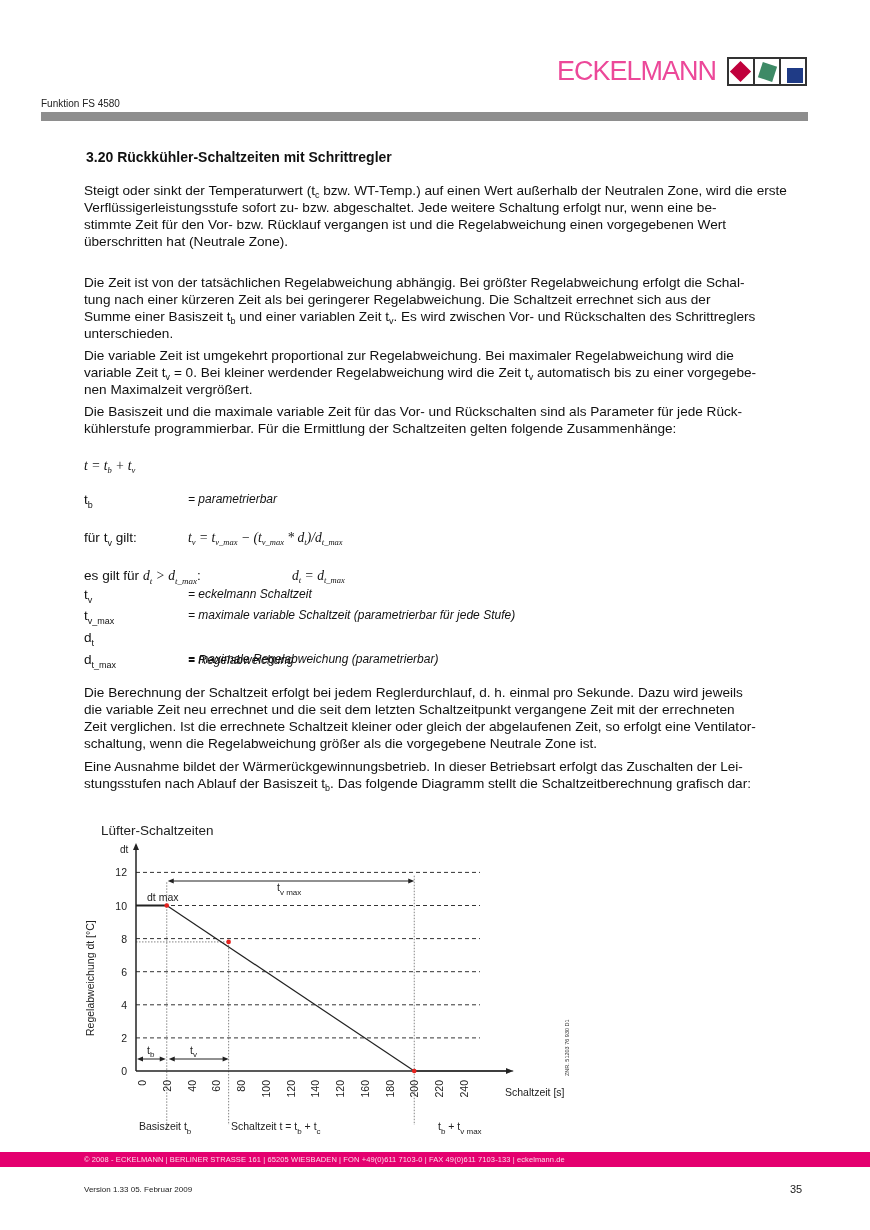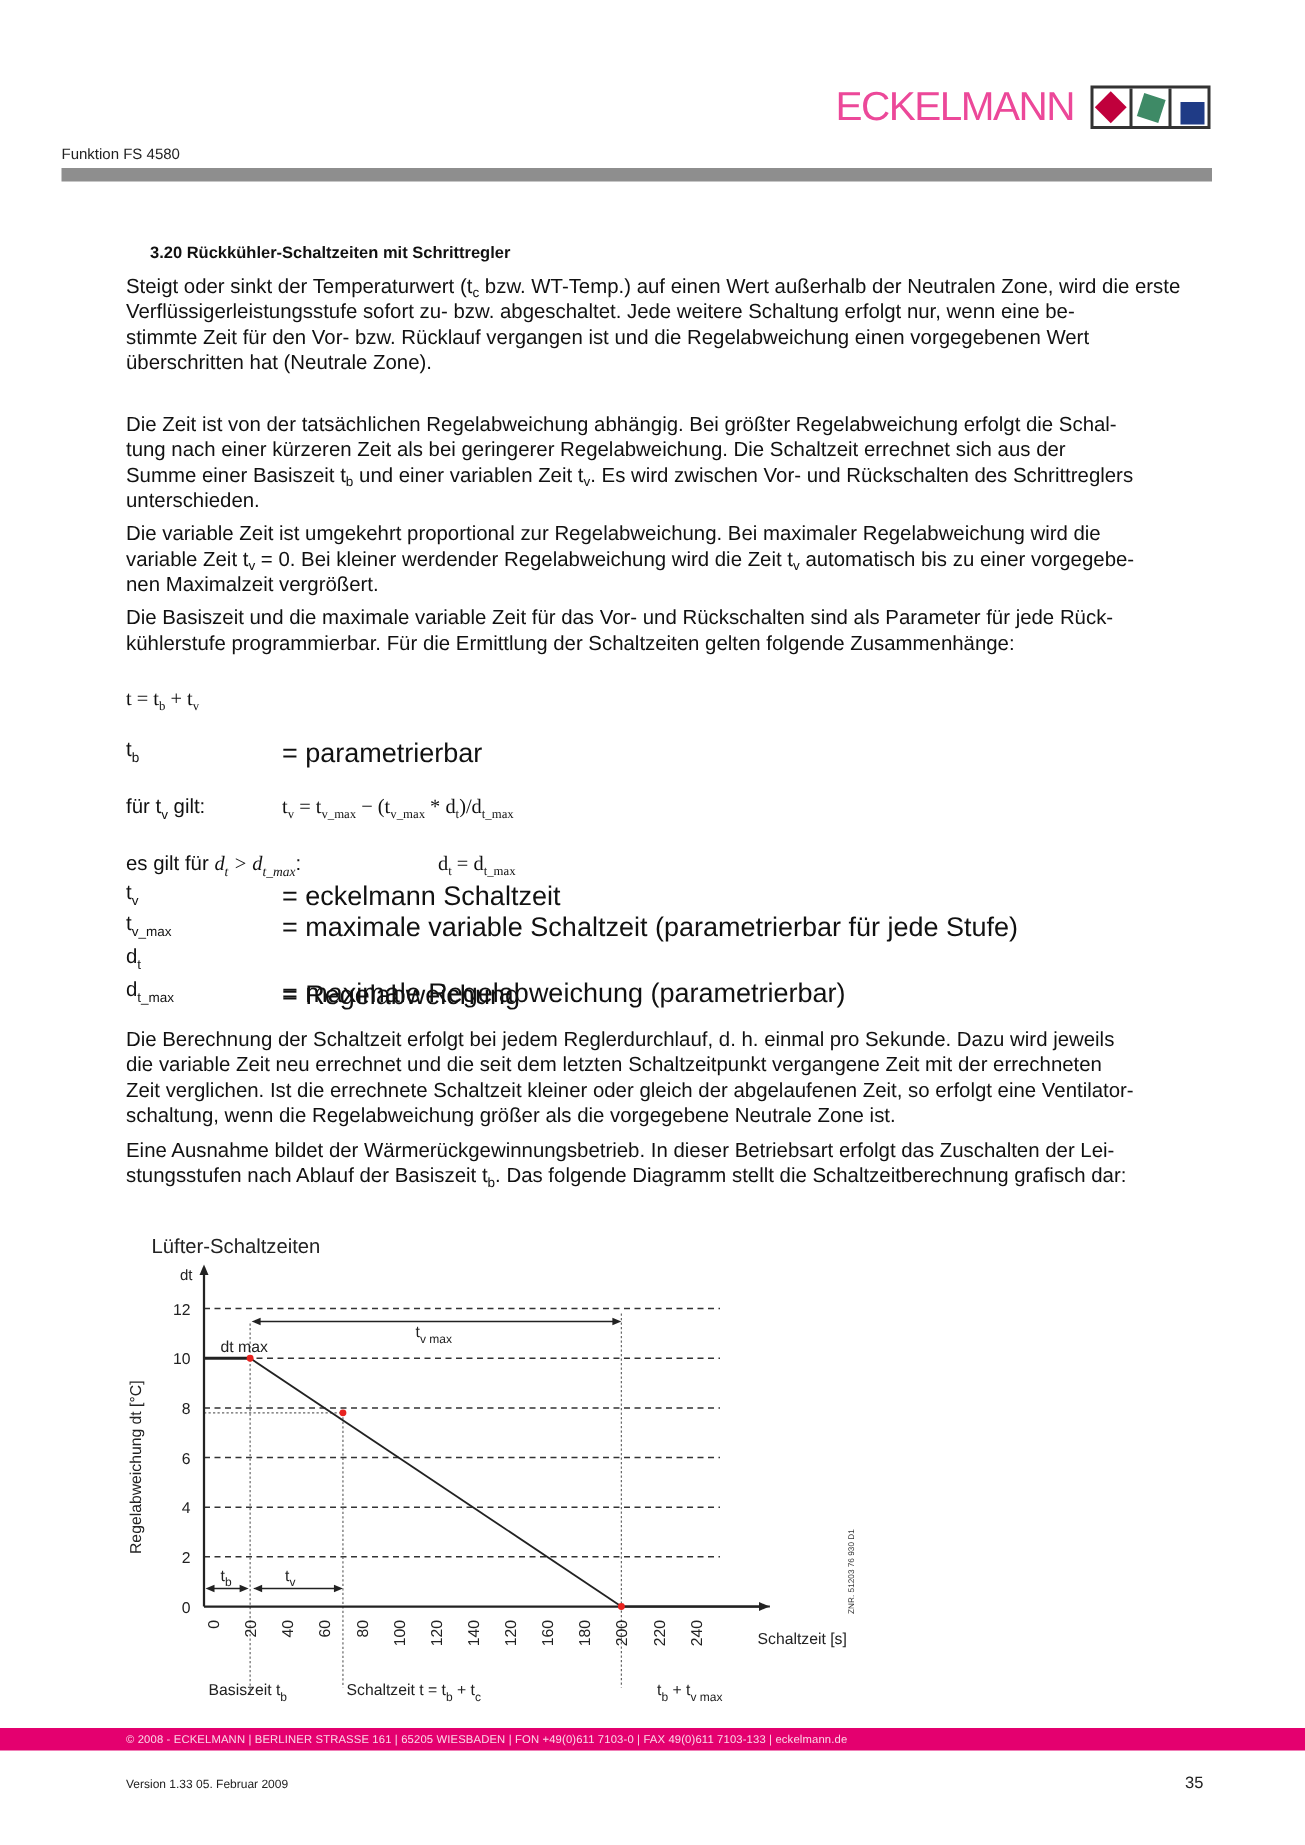--- a/index.html
+++ b/index.html
@@ -7,28 +7,28 @@
   .abs { position:absolute; }
   .logo-text { left:557px; top:56px; font-size:27px; letter-spacing:-1px; color:#ec4899; font-family:"Liberation Sans", sans-serif; }
   .logo-box { left:727px; top:57px; width:80px; height:29px; border:2px solid #333; box-sizing:border-box; display:flex; }
   .logo-cell { flex:1; border-right:2px solid #333; position:relative; overflow:hidden; }
   .logo-cell:last-child { border-right:none; }
   .diamond { position:absolute; width:15px; height:15px; left:4px; top:5px; transform:rotate(45deg); }
   .sq-green { position:absolute; width:15px; height:16px; left:5px; top:5px; transform:rotate(18deg); background:#3e8a66; }
   .sq-blue { position:absolute; width:16px; height:15px; right:2px; bottom:1px; background:#1f3b86; }
   .subhead { left:41px; top:98px; font-size:10px; color:#222; }
   .greybar { left:41px; top:112px; width:767px; height:9px; background:#8e8e8e; }
-  h2 { position:absolute; left:84px; top:147px; margin:16px; font-size:11px; font-weight:bold; }
+  h2 { position:absolute; left:84px; top:147px; margin:2px; font-size:14px; font-weight:bold; }
   .para { position:absolute; left:84px; width:725px; font-size:13.6px; line-height:17px; margin:0; }
   .para sub { font-size:9px; vertical-align:-3px; line-height:0; }
-  .formula { position:absolute; font-size:13.6px; font-family:"Liberation Serif", serif; }
+  .formula { position:absolute; font-size:13.6px; font-style:italic; font-family:"Liberation Serif", serif; }
   .formula sub { font-size:8.5px; vertical-align:-3px; }
   .def { position:absolute; left:84px; font-size:13.6px; }
   .def sub { font-size:9px; vertical-align:-4px; }
-  .defval { position:absolute; left:188px; font-size:18px; }
+  .defval { position:absolute; left:188px; font-size:12px;font-style:italic; }
   .footerbar { left:0; top:1152px; width:870px; height:15px; background:#e4006f; }
   .footertext { left:84px; top:1155px; font-size:7.5px; color:#fbd8e8; letter-spacing:0.1px; }
   .version { left:84px; top:1185px; font-size:8px; color:#222; }
   .pageno { left:790px; top:1183px; font-size:11px; color:#222; }
   svg text { font-family:"Liberation Sans", sans-serif; }
 </style>
 </head>
 <body>
 
 <div class="abs logo-text">ECKELMANN</div>

